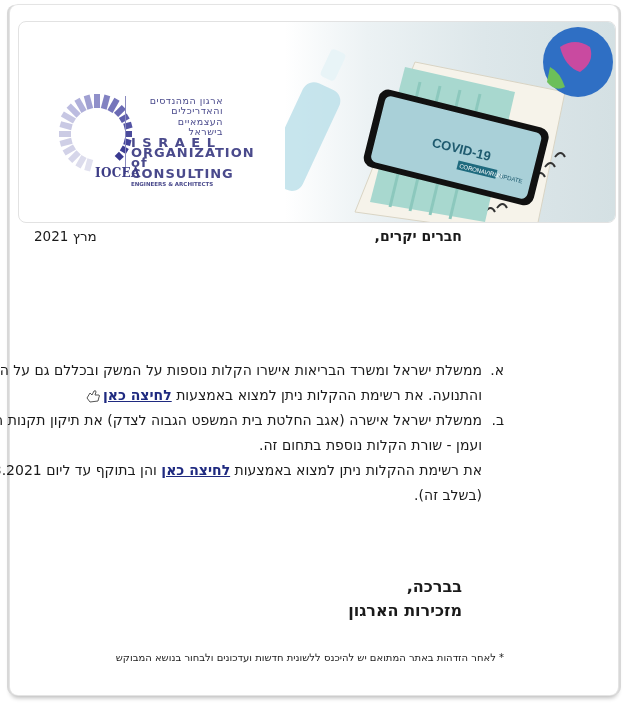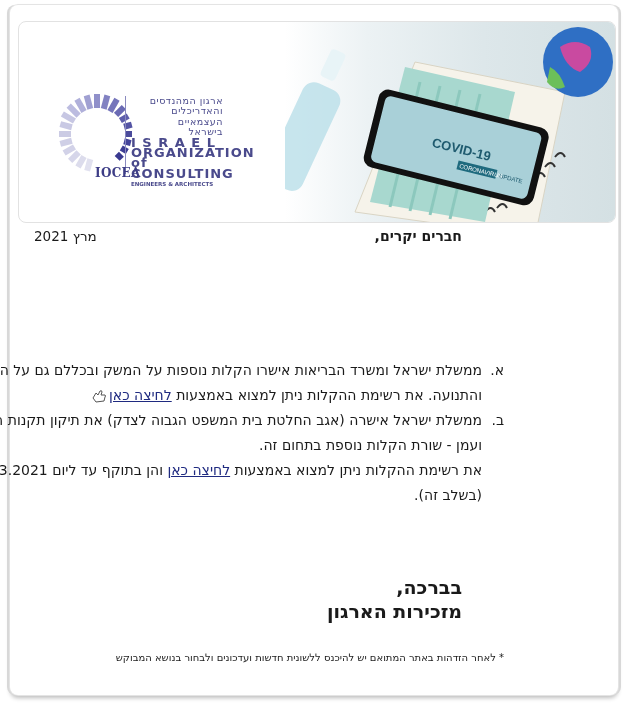--- a/index.html
+++ b/index.html
@@ -25,24 +25,24 @@
 
   .content { position:absolute; left:0; top:0; width:534px; height:709px; direction:rtl; color:#1a1a1a; font-size:14px; }
   .date { position:absolute; left:34px; top:228px; direction:rtl; font-size:13.5px; }
   .greeting { position:absolute; right:72px; top:228px; font-weight:bold; font-size:14px; }
   .p { position:absolute; right:30px; width:570px; line-height:25px; font-size:14px; text-align:right; }
   .para1 { top:282px; }
   .list { position:absolute; right:30px; top:358px; width:570px; font-size:14px; line-height:25px; }
   .li { position:relative; padding-right:22px; }
   .li .marker { position:absolute; right:0; top:0; }
   b { font-weight:normal; }
-  a.link { color:#1f2a80; text-decoration:underline; font-weight:normal; }
+  a.link { color:#1f2a80; text-decoration:underline; font-weight:bold; }
   .hand { display:inline-block; width:16px; height:14px; vertical-align:middle; margin-right:2px; }
   .closing { top:530px; }
-  .sig { position:absolute; right:72px; top:575px; font-weight:bold; line-height:24px; font-size:19px; text-align:right; }
+  .sig { position:absolute; right:72px; top:575px; font-weight:bold; line-height:24px; font-size:16px; text-align:right; }
   .foot { position:absolute; right:30px; top:652px; width:570px; font-size:10px; text-align:right; }
 </style>
 </head>
 <body>
 
 <div class="frame">
   <div class="banner">
     <div class="photo">
       <svg width="330" height="200" viewBox="0 0 330 200">
 

